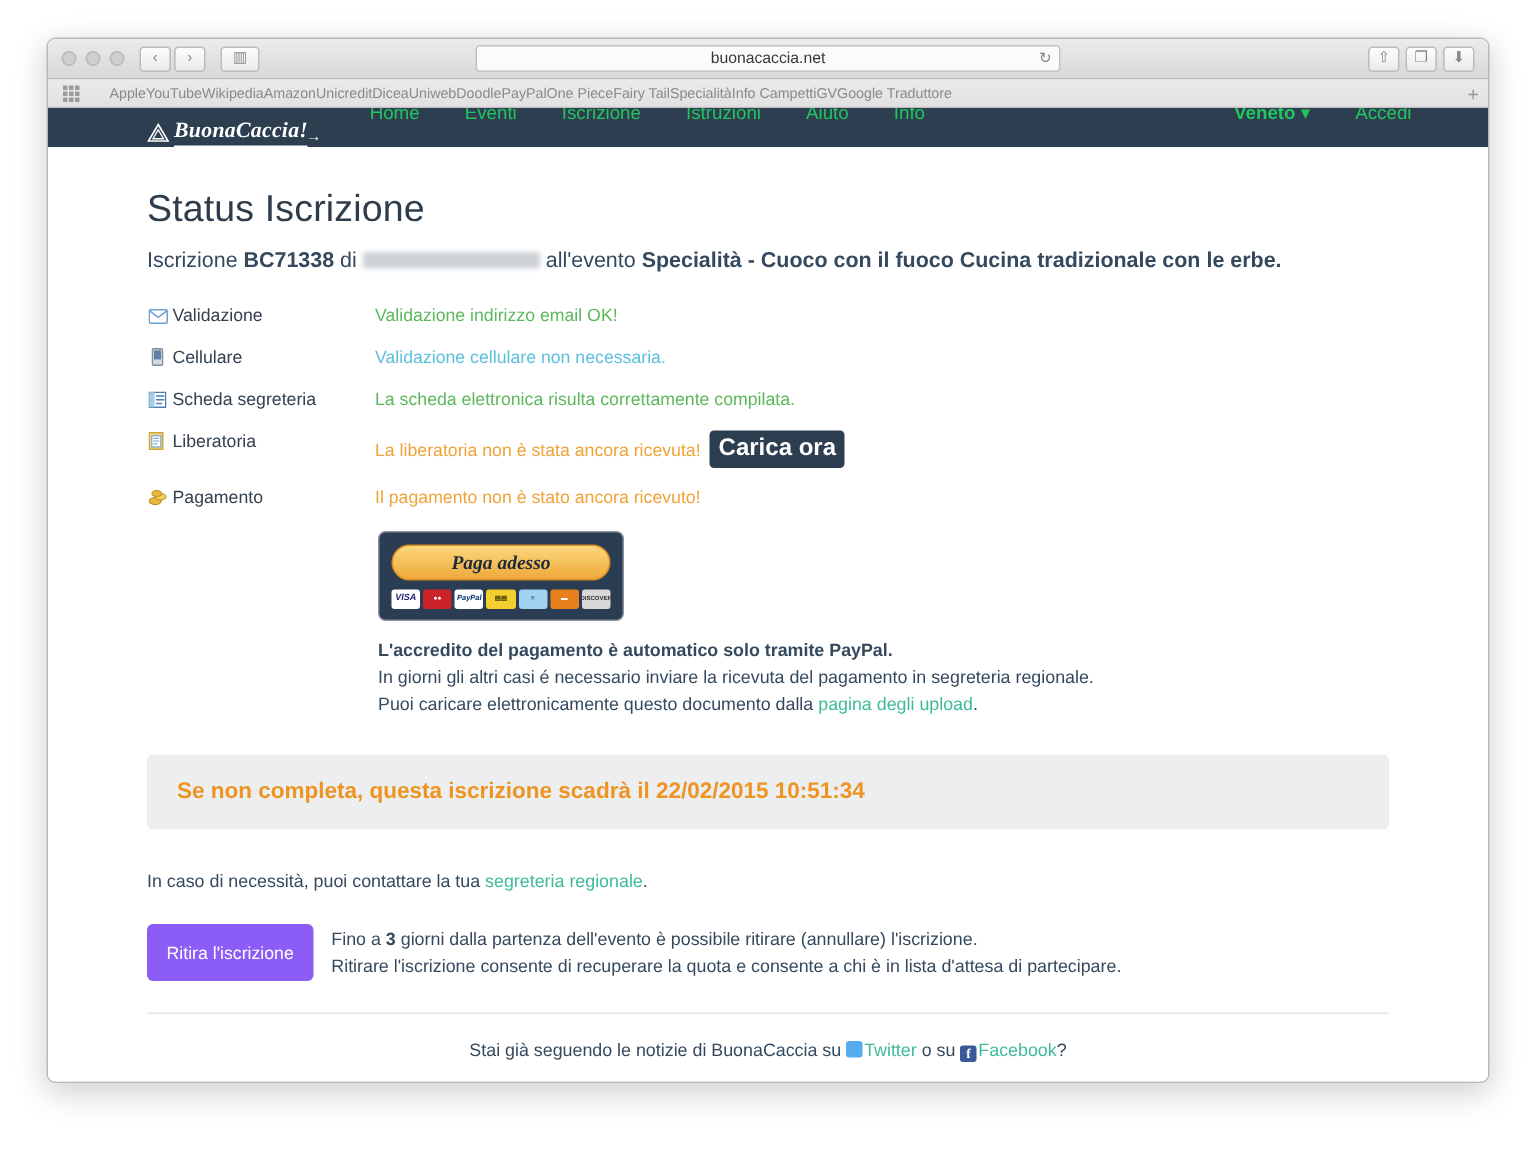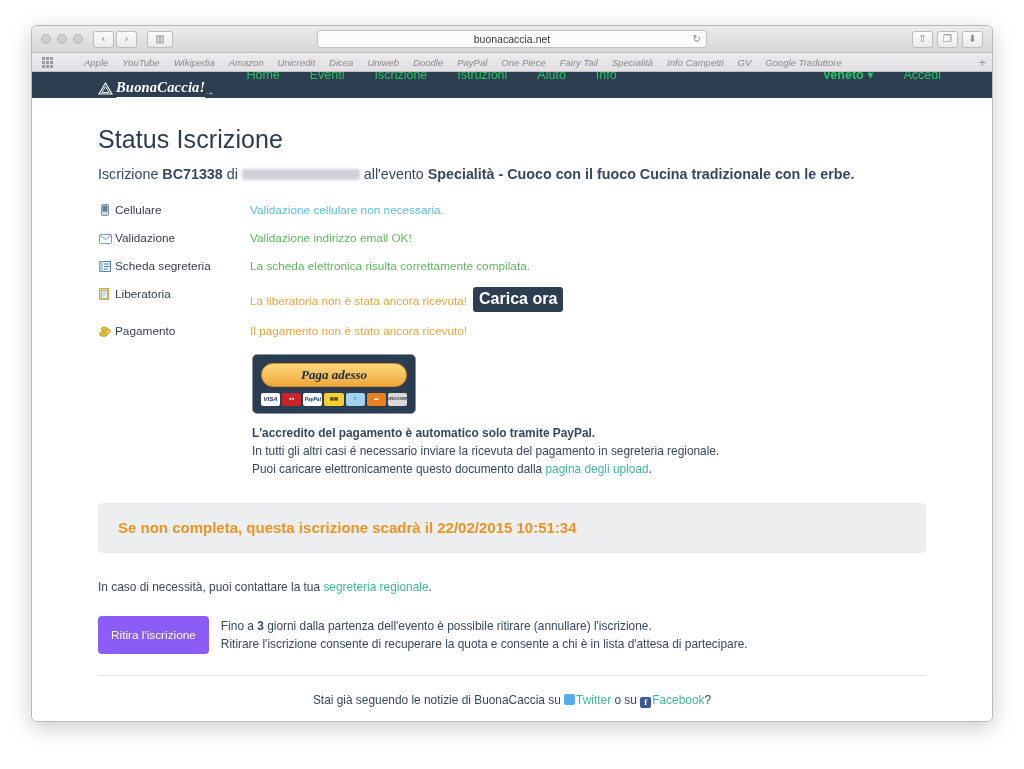--- a/index.html
+++ b/index.html
@@ -70,21 +70,21 @@
     display: flex; align-items: center;
     position: relative;
     padding-left: 10px;
   }
   .grid-icon {
     width: 11px; height: 11px;
     display: grid; grid-template-columns: repeat(3,1fr); grid-template-rows: repeat(3,1fr);
     gap: 1px;
   }
   .grid-icon i { background: #9d9b9d; display: block; }
-  .bm-list { display: flex; gap: 14px; margin-left: 31px; font-style: italic; }
+  .bm-list { display: flex; margin-left: 20px; }
   .bm {
     font-size: 9.5px; color: #8b898b; white-space: nowrap;
   }
   .plus {
     position: absolute; right: 6px;
     font-size: 13px; color: #99979a; line-height: 1;
   }
 
   
   .viewport {
@@ -388,32 +388,32 @@
 
       <h1 class="page-title">Status Iscrizione</h1>
 
       <p class="lead">
         <span>Iscrizione </span><b>BC71338</b><span> di </span><span class="redacted"></span><span> all'evento </span><b>Specialità - Cuoco con il fuoco Cucina tradizionale con le erbe.</b>
       </p>
 
       <table class="status">
         <tbody id="status-body">
             <tr>
+              <td class="lbl"><span class="ic"><svg width="13" height="10" viewBox="0 0 13 10">
+                    <rect x=".5" y=".5" width="12" height="9" rx="1" fill="#fff" stroke="#6d9fd0"></rect>
+                    <path d="M.8 1.2 L6.5 5.6 L12.2 1.2" fill="none" stroke="#6d9fd0" stroke-width="1"></path>
+                  </svg></span><span>Validazione</span></td>
+              <td><span class="ok">Validazione indirizzo email OK!</span></td>
+            </tr>
+            <tr>
               <td class="lbl"><span class="ic"><svg width="8" height="12" viewBox="0 0 8 12">
                     <rect x=".5" y=".5" width="7" height="11" rx="1" fill="#cfd8e0" stroke="#7f8c9a"></rect>
                     <rect x="1.6" y="1.6" width="4.8" height="6" fill="#5b7fa6"></rect>
                   </svg></span><span>Cellulare</span></td>
               <td><span class="info">Validazione cellulare non necessaria.</span></td>
-            </tr>
-            <tr>
-              <td class="lbl"><span class="ic"><svg width="13" height="10" viewBox="0 0 13 10">
-                    <rect x=".5" y=".5" width="12" height="9" rx="1" fill="#fff" stroke="#6d9fd0"></rect>
-                    <path d="M.8 1.2 L6.5 5.6 L12.2 1.2" fill="none" stroke="#6d9fd0" stroke-width="1"></path>
-                  </svg></span><span>Validazione</span></td>
-              <td><span class="ok">Validazione indirizzo email OK!</span></td>
             </tr>
             <tr>
               <td class="lbl"><span class="ic"><svg width="12" height="11" viewBox="0 0 12 11">
                     <rect x=".5" y=".5" width="11" height="10" fill="#fff" stroke="#4a7fb5"></rect>
                     <rect x=".5" y=".5" width="3.6" height="10" fill="#a8cbe8"></rect>
                     <rect x="5" y="2.5" width="5.6" height="1" fill="#4a7fb5"></rect>
                     <rect x="5" y="5" width="5.6" height="1" fill="#4a7fb5"></rect>
                     <rect x="5" y="7.5" width="4" height="1" fill="#4a7fb5"></rect>
                   </svg></span><span>Scheda segreteria</span></td>
               <td><span class="ok">La scheda elettronica risulta correttamente compilata.</span></td>
@@ -447,21 +447,21 @@
             <span class="card c-yellow">▤▤</span>
             <span class="card c-blue">≡</span>
             <span class="card c-amex">▬</span>
             <span class="card c-disc">DISCOVER</span>
           </div>
         </div>
       </div>
 
       <div class="note">
         <b>L'accredito del pagamento è automatico solo tramite PayPal.</b><br>
-        <span>In tutti gli altri casi é necessario inviare la ricevuta del pagamento in segreteria regionale.</span><br>
+        <span>In giorni gli altri casi é necessario inviare la ricevuta del pagamento in segreteria regionale.</span><br>
         <span>Puoi caricare elettronicamente questo documento dalla </span><a class="green-link" href="#">pagina degli upload</a><span>.</span>
       </div>
 
       <div class="alert">Se non completa, questa iscrizione scadrà il 22/02/2015 10:51:34</div>
 
       <div class="contact">
         <span>In caso di necessità, puoi contattare la tua </span><a class="green-link" href="#">segreteria regionale</a><span>.</span>
       </div>
 
       <div class="withdraw-row">

